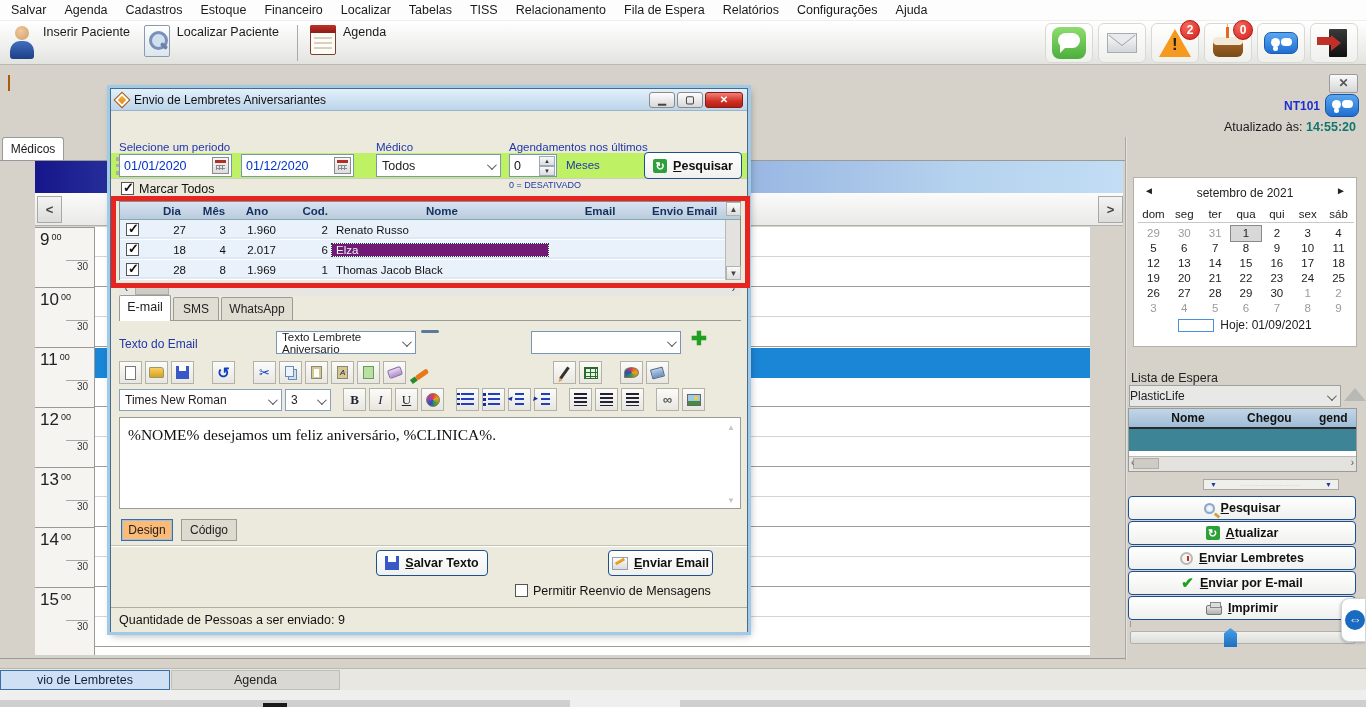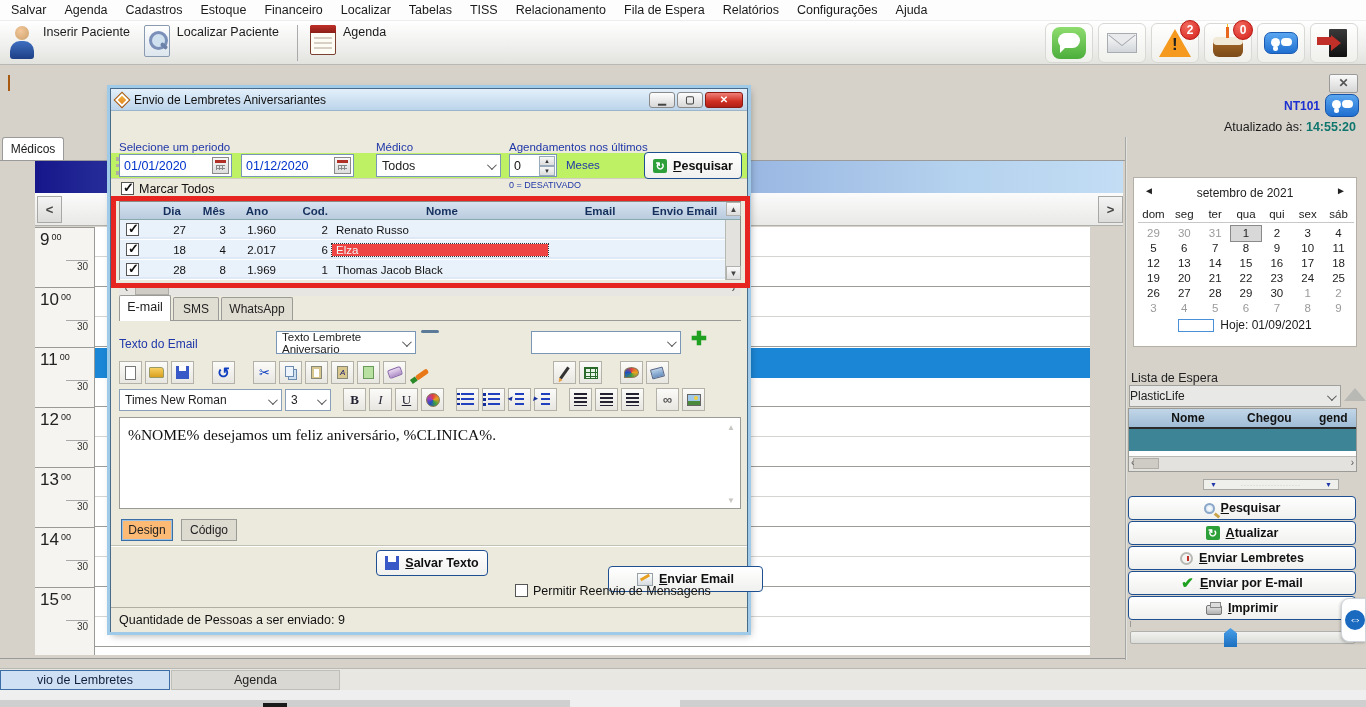--- a/index.html
+++ b/index.html
@@ -171,21 +171,21 @@
   .c-mes { width:40px; text-align:right; padding-right:8px; }
   .c-ano { width:46px; text-align:right; padding-right:4px; }
   .c-cod { width:52px; text-align:right; padding-right:4px; }
   .c-nome { width:216px; text-align:left; padding-left:4px; }
   .c-email { width:104px; text-align:left; }
   .c-envio { width:74px; text-align:left; }
   .dt-header .c-dia,.dt-header .c-mes,.dt-header .c-ano { text-align:center; padding-right:0; }
   .dt-header .c-cod { text-align:right; padding-left:6px; }
   .dt-header .c-nome { text-align:center; }
   .dt-header .c-email { text-align:center; }
-  .cell.sel { background:#ef4444; color:#f0f6f6; outline:1px dotted #333; }
+  .cell.sel { background:#701a75; color:#f0f6f6; outline:1px dotted #333; }
   .vscroll { position:absolute; right:0; top:18px; width:15px; height:60px; background:#e4e2de; border-left:1px solid #b8b8b4; }
   .vs-up,.vs-dn { position:absolute; left:0; width:15px; height:14px; background:linear-gradient(#fafafa,#ddd); border:1px solid #b0b0ac; font-size:8px; color:#444; text-align:center; line-height:13px; }
   .vs-up { top:-18px; }
   .vs-dn { bottom:0; }
   .hscroll { position:absolute; left:8px; top:193px; width:622px; height:14px; background:#e8e6e2; }
   .hs-l,.hs-r { position:absolute; top:0; width:15px; height:14px; font-size:10px; color:#333; text-align:center; line-height:13px; }
   .hs-l { left:0; } .hs-r { right:0; }
   .hs-thumb { position:absolute; left:16px; top:1px; width:34px; height:12px; background:#cfccc6; border:1px solid #b0ada6; }
 
   
@@ -730,21 +730,21 @@
   </div>
 
   <div class="view-btn active" style="left:10px;width:52px;">Design</div>
   <div class="view-btn" style="left:70px;width:56px;">Código</div>
   <div class="dlg-hr"></div>
 
   <div class="btn" style="left:265px;top:461px;width:112px;height:26px;">
     <span class="ic-floppy"></span>
     <span class="accel">Salvar Texto</span>
   </div>
-  <div class="btn" style="left:497px;top:461px;width:155px;height:26px;margin-top:16px;">
+  <div class="btn" style="left:497px;top:461px;width:105px;height:26px;">
     <span class="ic-sendmail"></span>
     <span class="accel">Enviar Email</span>
   </div>
 
   <div class="cb-row" style="left:404px;top:495px;">
     <span class="checkbox"></span><span>Permitir Reenvio de Mensagens</span>
   </div>
 
   <div class="dlg-status">
     <span>Quantidade de Pessoas a ser enviado: 9</span>

